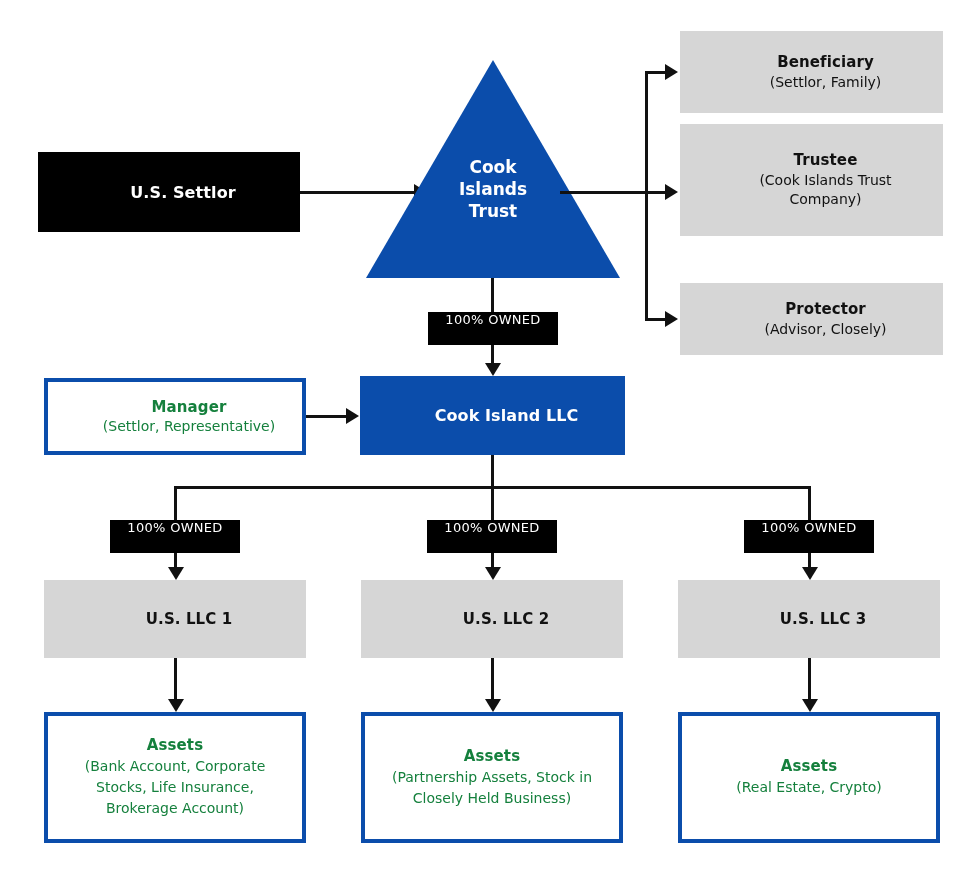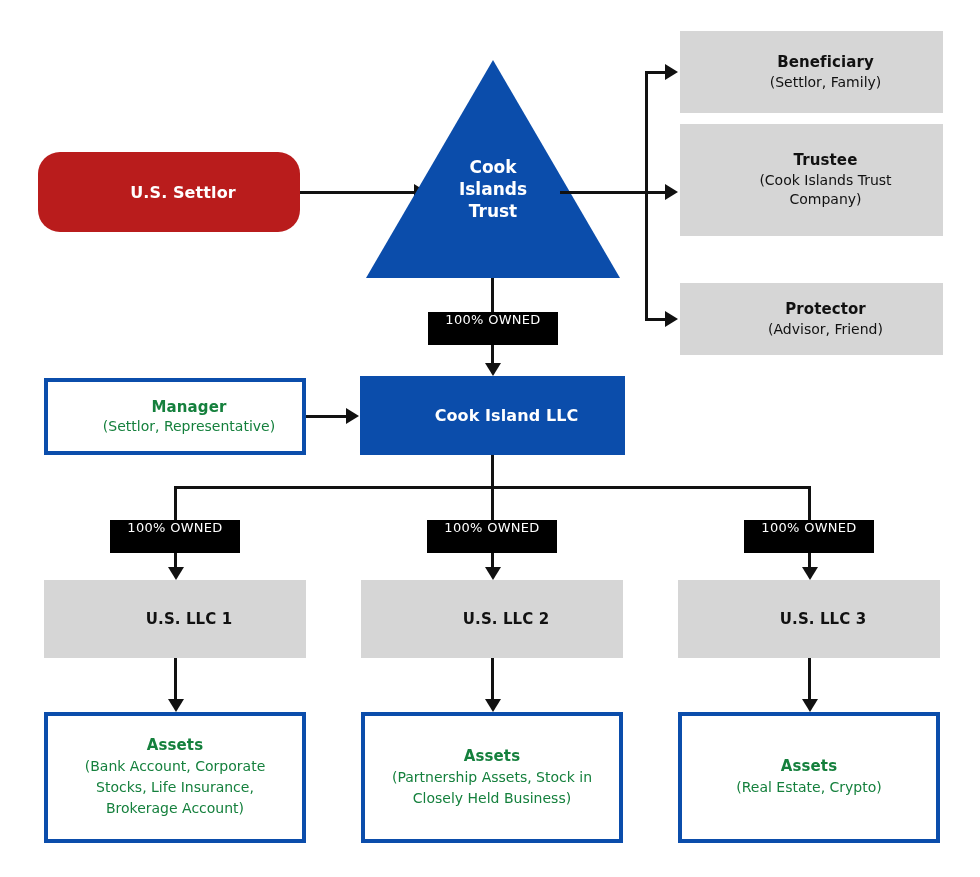--- a/index.html
+++ b/index.html
@@ -31,23 +31,22 @@
   .title {
     font-weight: bold;
     letter-spacing: 0.1px;
   }
   .sub {
     font-weight: normal;
   }
 
   
   .box-red {
-    background: #b91c1c;
-    color: #ffffff;
-    border-radius: 22px;
+    background: #000000;
+    color: #ffffff;
   }
   .box-blue {
     background: #0b4dab;
     color: #ffffff;
   }
   .box-gray {
     background: #d6d6d6;
     color: #111111;
   }
   .box-outline {
@@ -163,21 +162,21 @@
     <div class="sub" style="font-size:14px; line-height:19px; margin-top:2px; max-width:215px;text-align:right;">(Settlor, Family)</div>
   </div>
 
   <div class="node box-gray" style="left:680px; top:124px; width:263px; height:112px;">
     <div class="title" style="font-size:15px;">Trustee</div>
     <div class="sub" style="font-size:14px; line-height:19px; margin-top:2px; max-width:190px;">(Cook Islands Trust Company)</div>
   </div>
 
   <div class="node box-gray" style="left:680px; top:283px; width:263px; height:72px;">
     <div class="title" style="font-size:15px;">Protector</div>
-    <div class="sub" style="font-size:14px; line-height:19px; margin-top:2px; max-width:215px;">(Advisor, Friend)</div>
+    <div class="sub" style="font-size:14px; line-height:19px; margin-top:2px; max-width:215px;">(Advisor, Closely)</div>
   </div>
 
   <div class="ln-v" style="left:491px; top:278px; height:90px;"></div>
   <div class="badge" style="left:428px; top:312px; width:130px; height:33px;">
     <span>100% OWNED</span>
   </div>
   <div class="arrow-d" style="left:485px; top:363px;"></div>
 
   <div class="node box-outline" style="left:44px; top:378px; width:262px; height:77px;">
     <div class="title" style="font-size:15px;">Manager</div>

